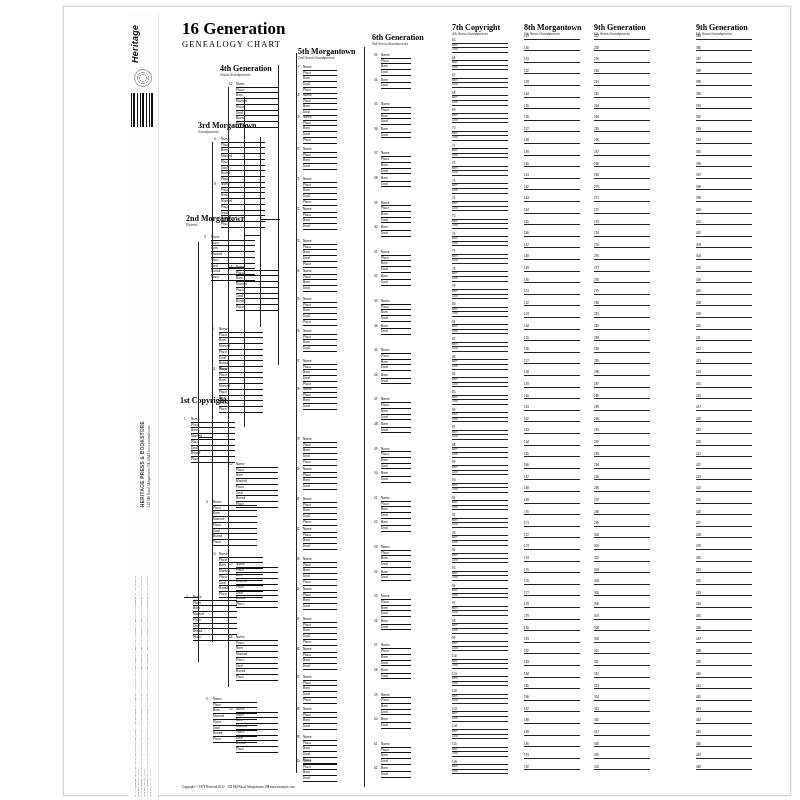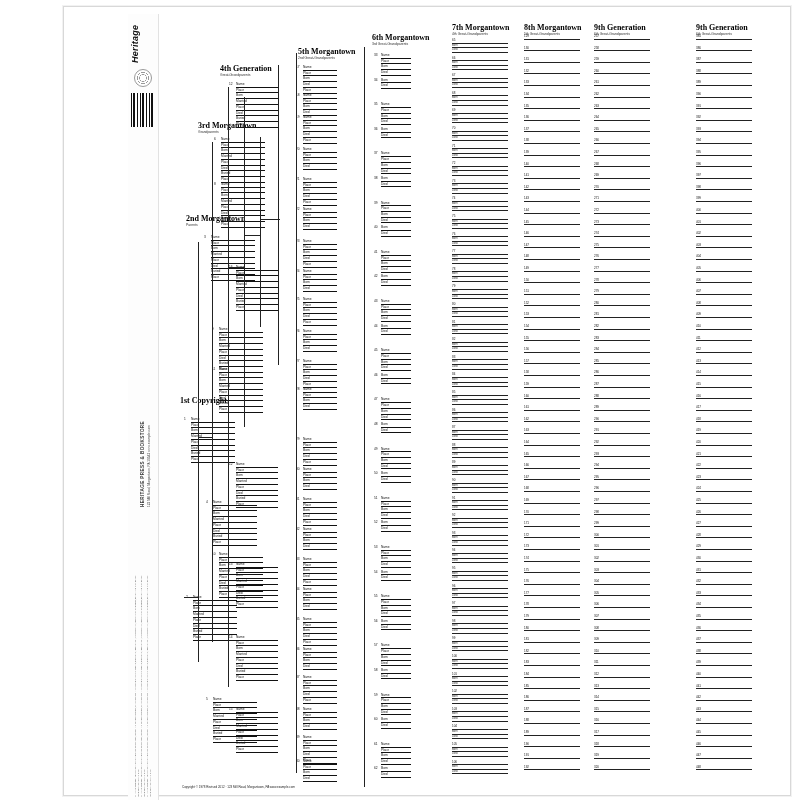--- a/index.html
+++ b/index.html
@@ -92,27 +92,31 @@
     </div>
     <div id="rosette"></div>
     <div id="barcode"></div>
 
     <div class="vtext" style="left:76px;top:500px;font-size:4.6px;font-weight:bold;letter-spacing:.4px;">HERITAGE PRESS &amp; BOOKSTORE</div>
     <div class="vtext" style="left:83px;top:500px;font-size:3.2px;">123 Mill Road, Morgantown, PA 19543  www.example.com</div>
     <div class="vtext" style="left:70px;top:790px;font-size:2.3px;width:230px;white-space:normal;line-height:3px;color:#555;">All rights reserved. No part of this chart may be reproduced, stored in a retrieval system, or transmitted in any form or by any means, electronic, mechanical, photocopying, recording or otherwise, without the prior written permission of the publisher.</div>
     <div class="vtext" style="left:76px;top:790px;font-size:2.3px;width:230px;white-space:normal;line-height:3px;color:#555;">All rights reserved. No part of this chart may be reproduced, stored in a retrieval system, or transmitted in any form or by any means, electronic, mechanical, photocopying, recording or otherwise, without the prior written permission of the publisher.</div>
     <div class="vtext" style="left:82px;top:790px;font-size:2.3px;width:230px;white-space:normal;line-height:3px;color:#666;">All rights reserved. No part of this chart may be reproduced, stored in a retrieval system, or transmitted in any form or by any means, electronic, mechanical, photocopying, recording or otherwise, without the prior written permission of the publisher.</div>
 
+    <div id="title">
+      <div class="t1">16 Generation</div>
+      <div class="t2">GENEALOGY CHART</div>
+    </div>
 
     <div class="genhead" style="left:308px;top:26px;">
-      <div class="g1">6th Morgantown</div>
+      <div class="g1">6th Generation</div>
       <div class="g2">3rd Great-Grandparents</div>
     </div>
     <div class="genhead" style="left:388px;top:16px;">
-      <div class="g1">7th Morgantown</div>
+      <div class="g1">7th Copyright</div>
       <div class="g2">4th Great-Grandparents</div>
     </div>
     <div class="genhead" style="left:460px;top:16px;">
       <div class="g1">8th Morgantown</div>
       <div class="g2">5th Great-Grandparents</div>
     </div>
     <div class="genhead" style="left:530px;top:16px;">
       <div class="g1">9th Generation</div>
       <div class="g2">6th Great-Grandparents</div>
     </div>

